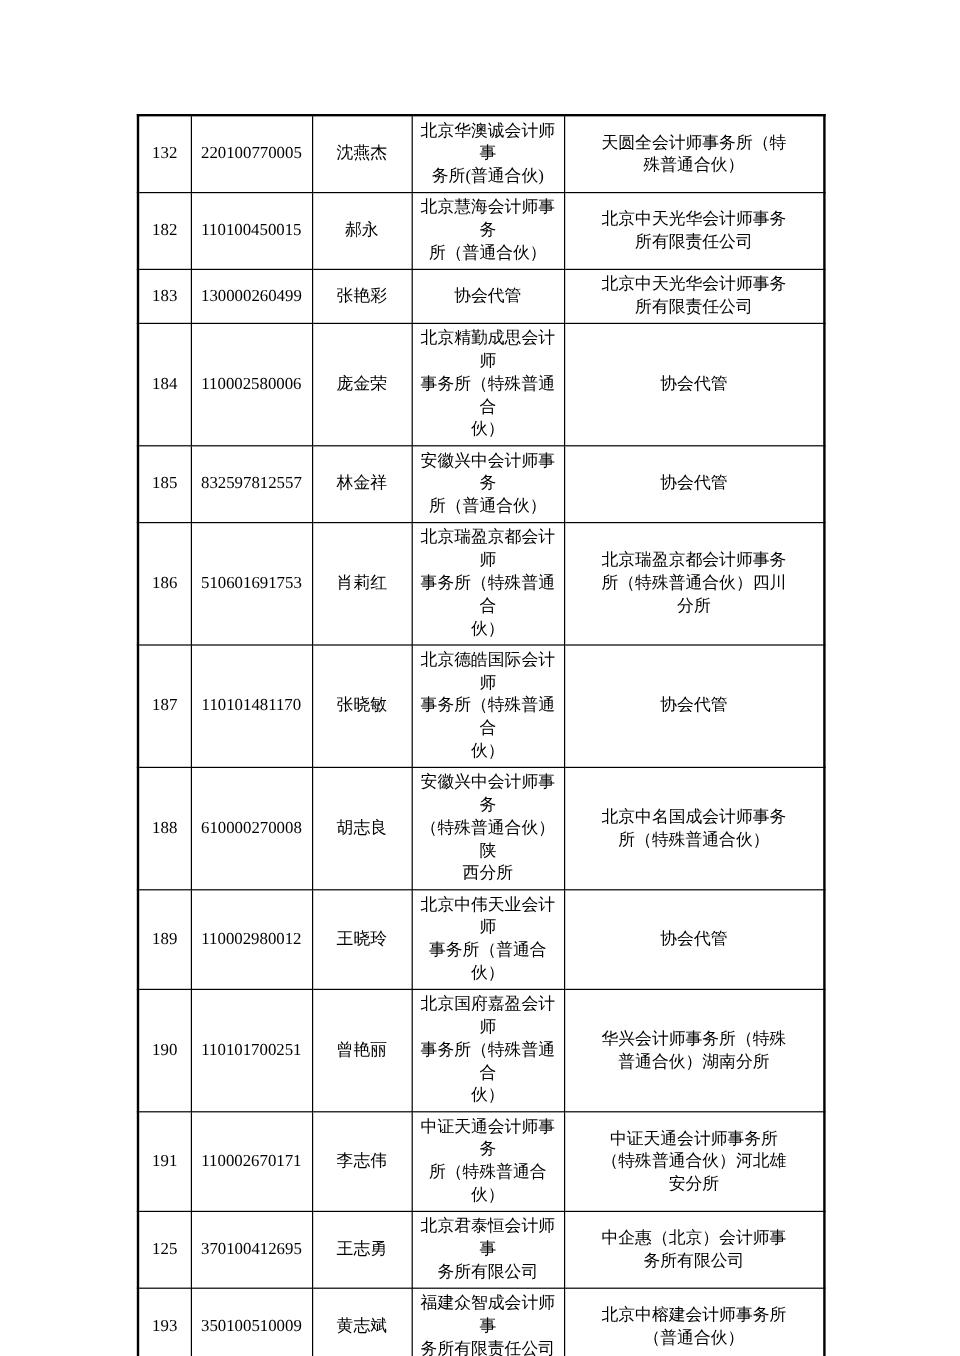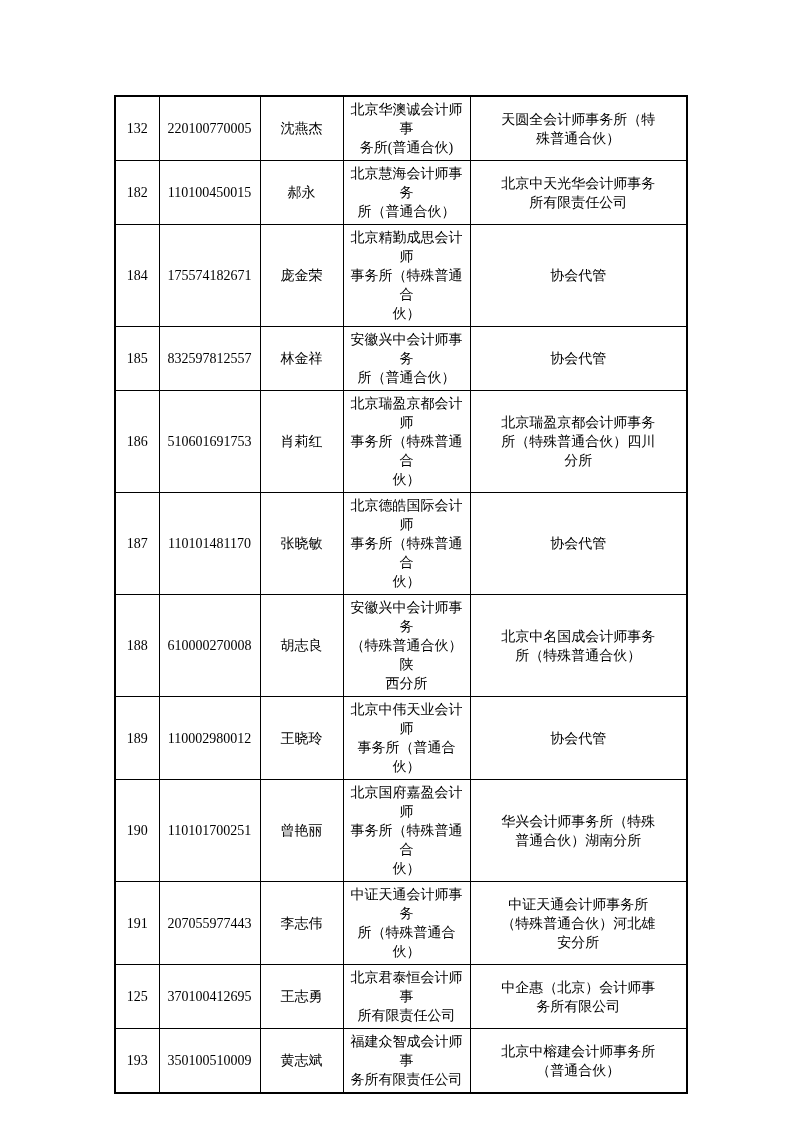--- a/index.html
+++ b/index.html
@@ -70,22 +70,30 @@
         <tr>
       <td>182</td>
       <td>110100450015</td>
       <td>郝永</td>
       <td>北京慧海会计师事务
 所（普通合伙）</td>
       <td>北京中天光华会计师事务
 所有限责任公司</td>
     </tr>
         <tr>
+      <td>183</td>
+      <td>130000260499</td>
+      <td>张艳彩</td>
+      <td>协会代管</td>
+      <td>北京中天光华会计师事务
+所有限责任公司</td>
+    </tr>
+        <tr>
       <td>184</td>
-      <td>175574182671</td>
+      <td>110002580006</td>
       <td>庞金荣</td>
       <td>北京精勤成思会计师
 事务所（特殊普通合
 伙）</td>
       <td>协会代管</td>
     </tr>
         <tr>
       <td>185</td>
       <td>832597812557</td>
       <td>林金祥</td>
@@ -136,34 +144,34 @@
       <td>110101700251</td>
       <td>曾艳丽</td>
       <td>北京国府嘉盈会计师
 事务所（特殊普通合
 伙）</td>
       <td>华兴会计师事务所（特殊
 普通合伙）湖南分所</td>
     </tr>
         <tr>
       <td>191</td>
-      <td>207055977443</td>
+      <td>110002670171</td>
       <td>李志伟</td>
       <td>中证天通会计师事务
 所（特殊普通合伙）</td>
       <td>中证天通会计师事务所
 （特殊普通合伙）河北雄
 安分所</td>
     </tr>
         <tr>
       <td>125</td>
       <td>370100412695</td>
       <td>王志勇</td>
       <td>北京君泰恒会计师事
-所有限责任公司</td>
+务所有限公司</td>
       <td>中企惠（北京）会计师事
 务所有限公司</td>
     </tr>
         <tr>
       <td>193</td>
       <td>350100510009</td>
       <td>黄志斌</td>
       <td>福建众智成会计师事
 务所有限责任公司</td>
       <td>北京中榕建会计师事务所

